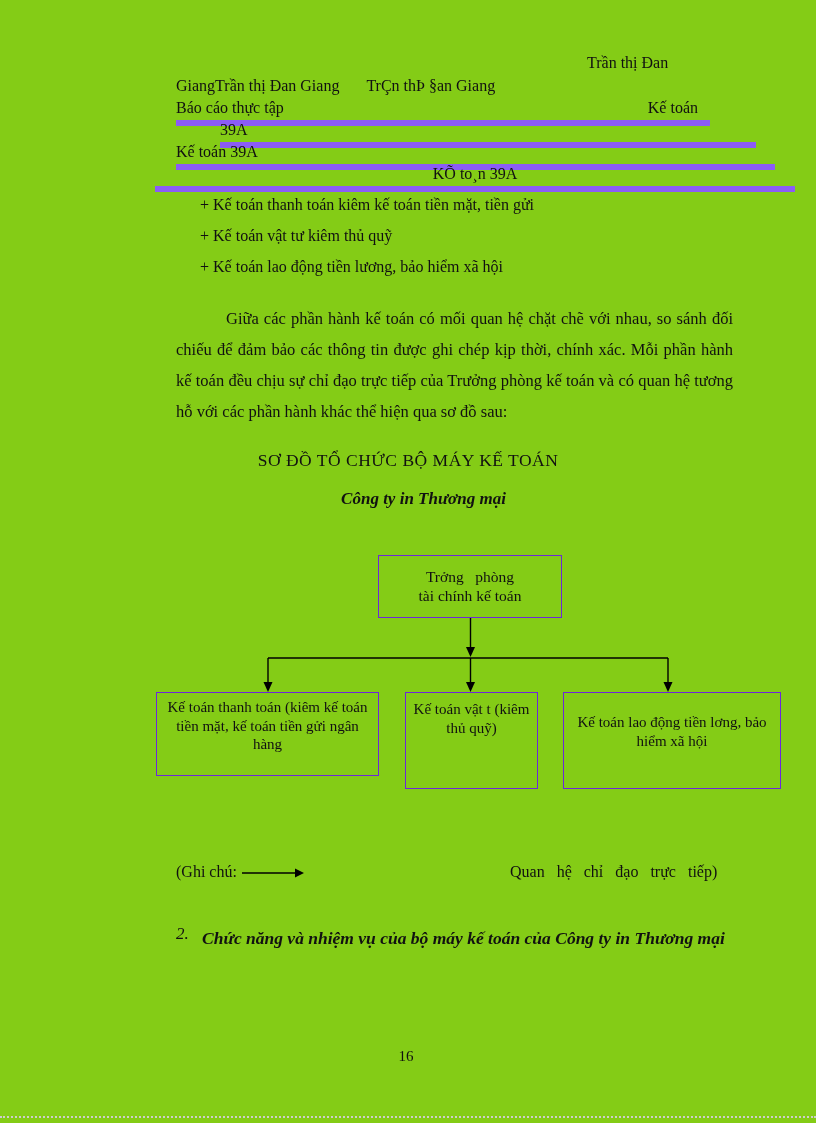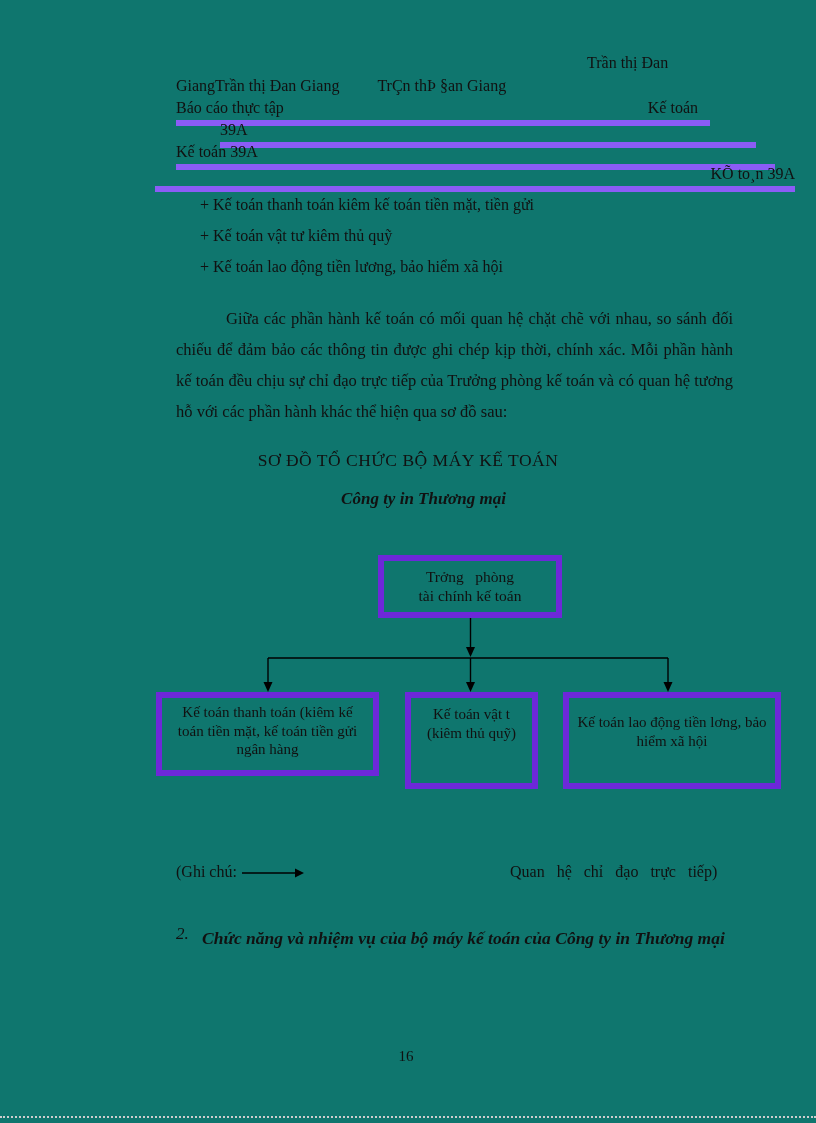--- a/index.html
+++ b/index.html
@@ -2,59 +2,59 @@
 <html><head>
 <meta charset="utf-8">
 <style>
   * { margin: 0; padding: 0; box-sizing: border-box; }
   html, body { background: #e8e8e8; }
   .page {
     position: relative;
     width: 816px;
     height: 1123px;
     margin: 0 auto;
-    background: #0f766e;
+    background: #84cc16;
     font-family: "Liberation Serif", "DejaVu Serif", serif;
     color: #111;
     overflow: hidden;
   }
   .abs { position: absolute; }
 
   
   .h-right1 { left: 587px; top: 54px; font-size: 16px; }
-  .h-line2 { left: 176px; top: 77px; font-size: 16px; display: flex; gap: 38px; white-space: pre; }
+  .h-line2 { left: 176px; top: 77px; font-size: 16px; display: flex; gap: 27px; white-space: pre; }
   .h-rule {
     border-bottom: 6px solid #8b5cf6;
     padding-bottom: 3px;
     font-size: 16px;
   }
   .h-line3 { left: 176px; top: 99px; width: 534px; display: flex; justify-content: space-between; }
   .h-line3 .right { padding-right: 12px; }
   .h-line4 { left: 176px; top: 121px; width: 536px; margin-left: 44px; }
   .h-line5 { left: 176px; top: 143px; width: 599px; }
-  .h-line6 { left: 155px; top: 165px; width: 640px; text-align: right; }
+  .h-line6 { left: 155px; top: 165px; width: 640px; text-align: center; }
 
   
   .bullets { left: 200px; top: 189px; font-size: 16px; line-height: 31px; }
 
   
   .para {
     left: 176px; top: 303px; width: 557px;
     font-size: 16.5px; line-height: 31px;
     text-align: justify; text-indent: 50px;
   }
 
   
   .d-title { left: 0; right: 0; top: 450px; text-align: center; font-size: 17.5px; letter-spacing: 0.5px; }
   .d-subtitle { left: 0; right: 0; top: 489px; text-align: center; font-size: 17px; font-weight: bold; font-style: italic; padding-left: 31px; }
 
   
   .obox {
     position: absolute;
-    border: 6px solid #6d28d9;
+    border: 1px solid #6d28d9;
     font-size: 15px;
     text-align: center;
     line-height: 18.5px;
   }
   .obox-root {
     left: 378px; top: 555px; width: 184px; height: 63px;
     display: flex; flex-direction: column; justify-content: center; align-items: center;
     font-size: 15.5px; white-space: pre;
   }
   .obox-child1 { left: 156px; top: 692px; width: 223px; height: 84px; padding: 5px 6px 0 6px; }

